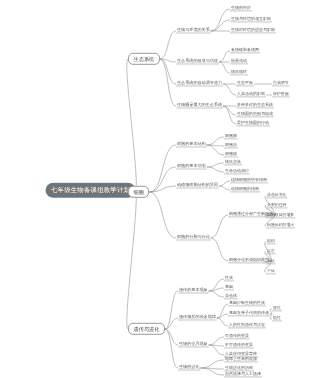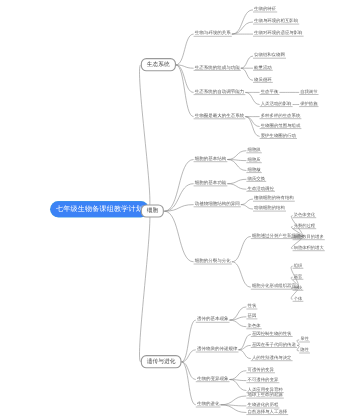--- a/index.html
+++ b/index.html
@@ -12,21 +12,21 @@
   svg.links{position:absolute;left:0;top:0;width:300px;height:378px;pointer-events:none;}
   .node{
     position:absolute;
     box-sizing:border-box;
     white-space:nowrap;
     line-height:1;
     transform:translateY(-50%);
   }
   
   .n-root{
-    background:#3b82f6;
+    background:#737373;
     color:#ffffff;
     border-radius:7px;
     font-size:6.4px;
     padding:3.6px 5px;
     letter-spacing:.2px;
     box-shadow:0 0 0 .5px #3f9ede;
   }
   
   .n-l1{
     background:#ffffff;

